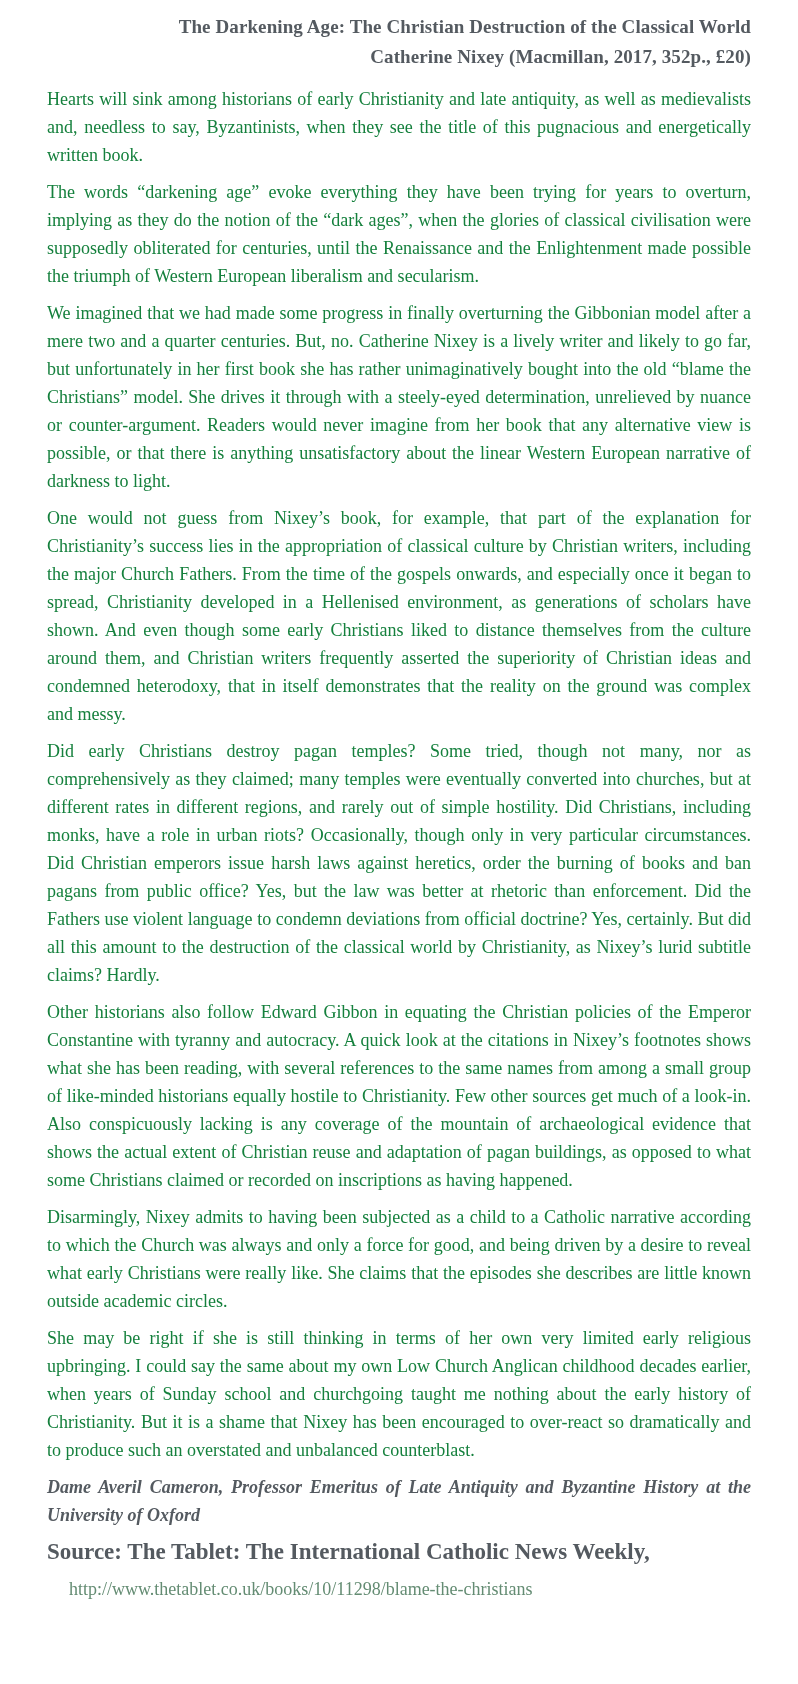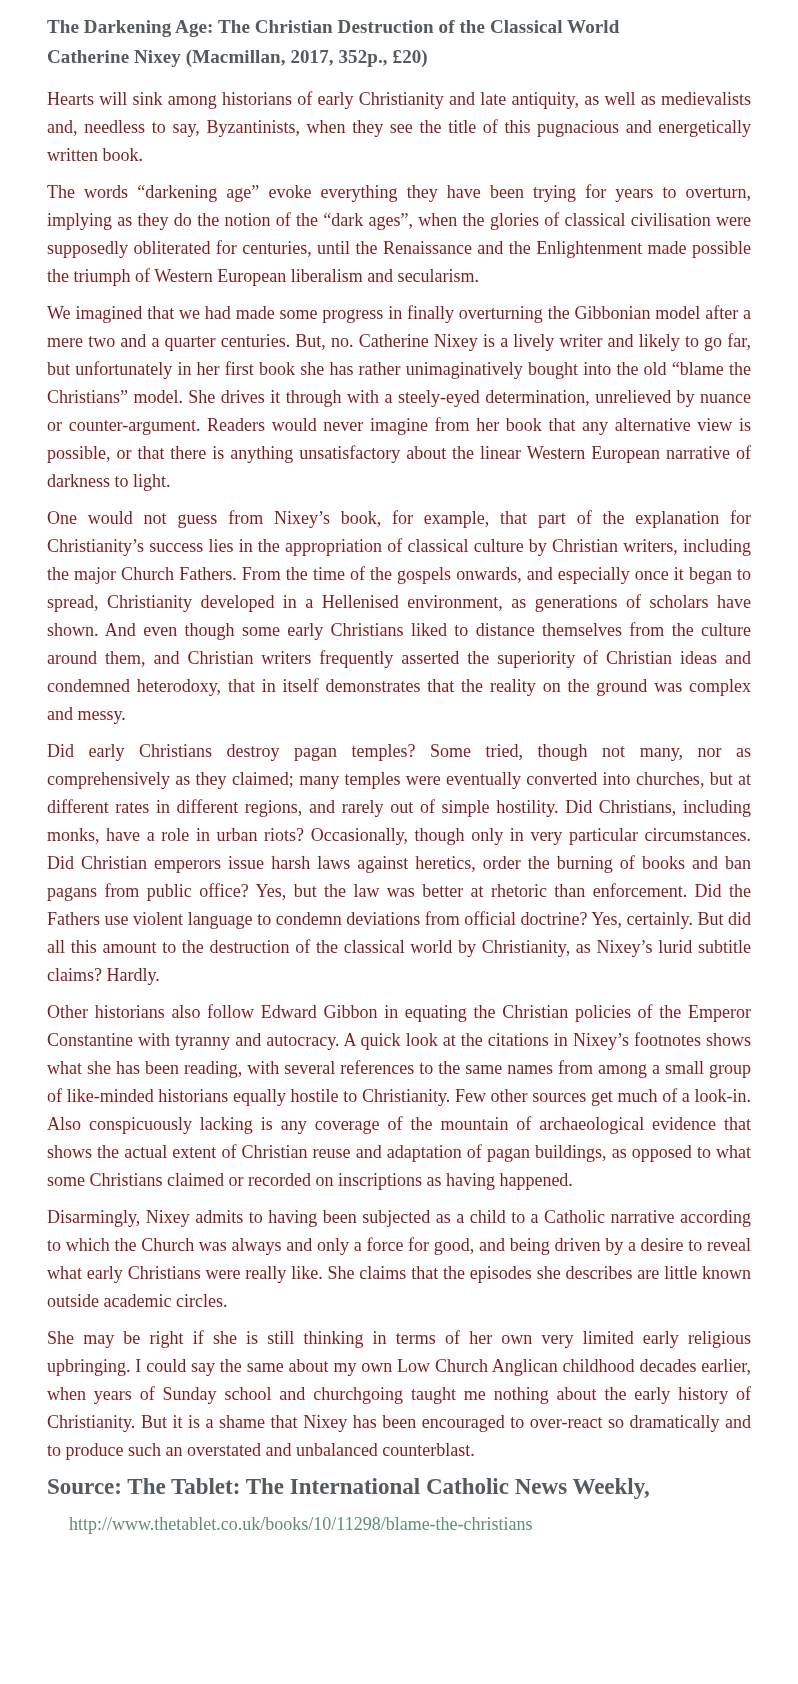--- a/index.html
+++ b/index.html
@@ -27,25 +27,26 @@
     color: #70767b;
     font-size: 20px;
   }
   .book-title {
     font-size: 19px;
     line-height: 30px;
     font-weight: bold;
     color: #545a60;
     margin: 0 0 13px 0;
     letter-spacing: 0.1px;
+    text-align: right;
   }
   .body-para {
     font-size: 18px;
     line-height: 28px;
-    color: #7f1d1d;
+    color: #15803d;
     text-align: justify;
     margin: 0 0 9px 0;
   }
   .credit-para {
     font-size: 18px;
     line-height: 28px;
     font-weight: bold;
     font-style: italic;
     color: #545a60;
     text-align: justify;
@@ -83,20 +84,21 @@
 
   <p class="body-para">Hearts will sink among historians of early Christianity and late antiquity, as well as medievalists and, needless to say, Byzantinists, when they see the title of this pugnacious and energetically written book.</p>
   <p class="body-para">The words “darkening age” evoke everything they have been trying for years to overturn, implying as they do the notion of the “dark ages”, when the glories of classical civilisation were supposedly obliterated for centuries, until the Renaissance and the Enlightenment made possible the triumph of Western European liberalism and secularism.</p>
   <p class="body-para">We imagined that we had made some progress in finally overturning the Gibbonian model after a mere two and a quarter centuries. But, no. Catherine Nixey is a lively writer and likely to go far, but unfortunately in her first book she has rather unimaginatively bought into the old “blame the Christians” model. She drives it through with a steely-eyed determination, unrelieved by nuance or counter-argument. Readers would never imagine from her book that any alternative view is possible, or that there is anything unsatisfactory about the linear Western European narrative of darkness to light.</p>
   <p class="body-para">One would not guess from Nixey’s book, for example, that part of the explanation for Christianity’s success lies in the appropriation of classical culture by Christian writers, including the major Church Fathers. From the time of the gospels onwards, and especially once it began to spread, Christianity developed in a Hellenised environment, as generations of scholars have shown. And even though some early Christians liked to distance themselves from the culture around them, and Christian writers frequently asserted the superiority of Christian ideas and condemned heterodoxy, that in itself demonstrates that the reality on the ground was complex and messy.</p>
   <p class="body-para">Did early Christians destroy pagan temples? Some tried, though not many, nor as comprehensively as they claimed; many temples were eventually converted into churches, but at different rates in different regions, and rarely out of simple hostility. Did Christians, including monks, have a role in urban riots? Occasionally, though only in very particular circumstances. Did Christian emperors issue harsh laws against heretics, order the burning of books and ban pagans from public office? Yes, but the law was better at rhetoric than enforcement. Did the Fathers use violent language to condemn deviations from official doctrine? Yes, certainly. But did all this amount to the destruction of the classical world by Christianity, as Nixey’s lurid subtitle claims? Hardly.</p>
   <p class="body-para">Other historians also follow Edward Gibbon in equating the Christian policies of the Emperor Constantine with tyranny and autocracy. A quick look at the citations in Nixey’s footnotes shows what she has been reading, with several references to the same names from among a small group of like-minded historians equally hostile to Christianity. Few other sources get much of a look-in. Also conspicuously lacking is any coverage of the mountain of archaeological evidence that shows the actual extent of Christian reuse and adaptation of pagan buildings, as opposed to what some Christians claimed or recorded on inscriptions as having happened.</p>
   <p class="body-para">Disarmingly, Nixey admits to having been subjected as a child to a Catholic narrative according to which the Church was always and only a force for good, and being driven by a desire to reveal what early Christians were really like. She claims that the episodes she describes are little known outside academic circles.</p>
   <p class="body-para">She may be right if she is still thinking in terms of her own very limited early religious upbringing. I could say the same about my own Low Church Anglican childhood decades earlier, when years of Sunday school and churchgoing taught me nothing about the early history of Christianity. But it is a shame that Nixey has been encouraged to over-react so dramatically and to produce such an overstated and unbalanced counterblast.</p>
 
+  <p class="credit-para">Dame Averil Cameron, Professor Emeritus of Late Antiquity and Byzantine History at the University of Oxford</p>
 
   <p class="source-para">Source: The Tablet: The International Catholic News Weekly,</p>
 
   <p class="link-para">
     <a class="article-link">http://www.thetablet.co.uk/books/10/11298/blame-the-christians</a>
   </p>
 
 </article>
 
 </body></html>

